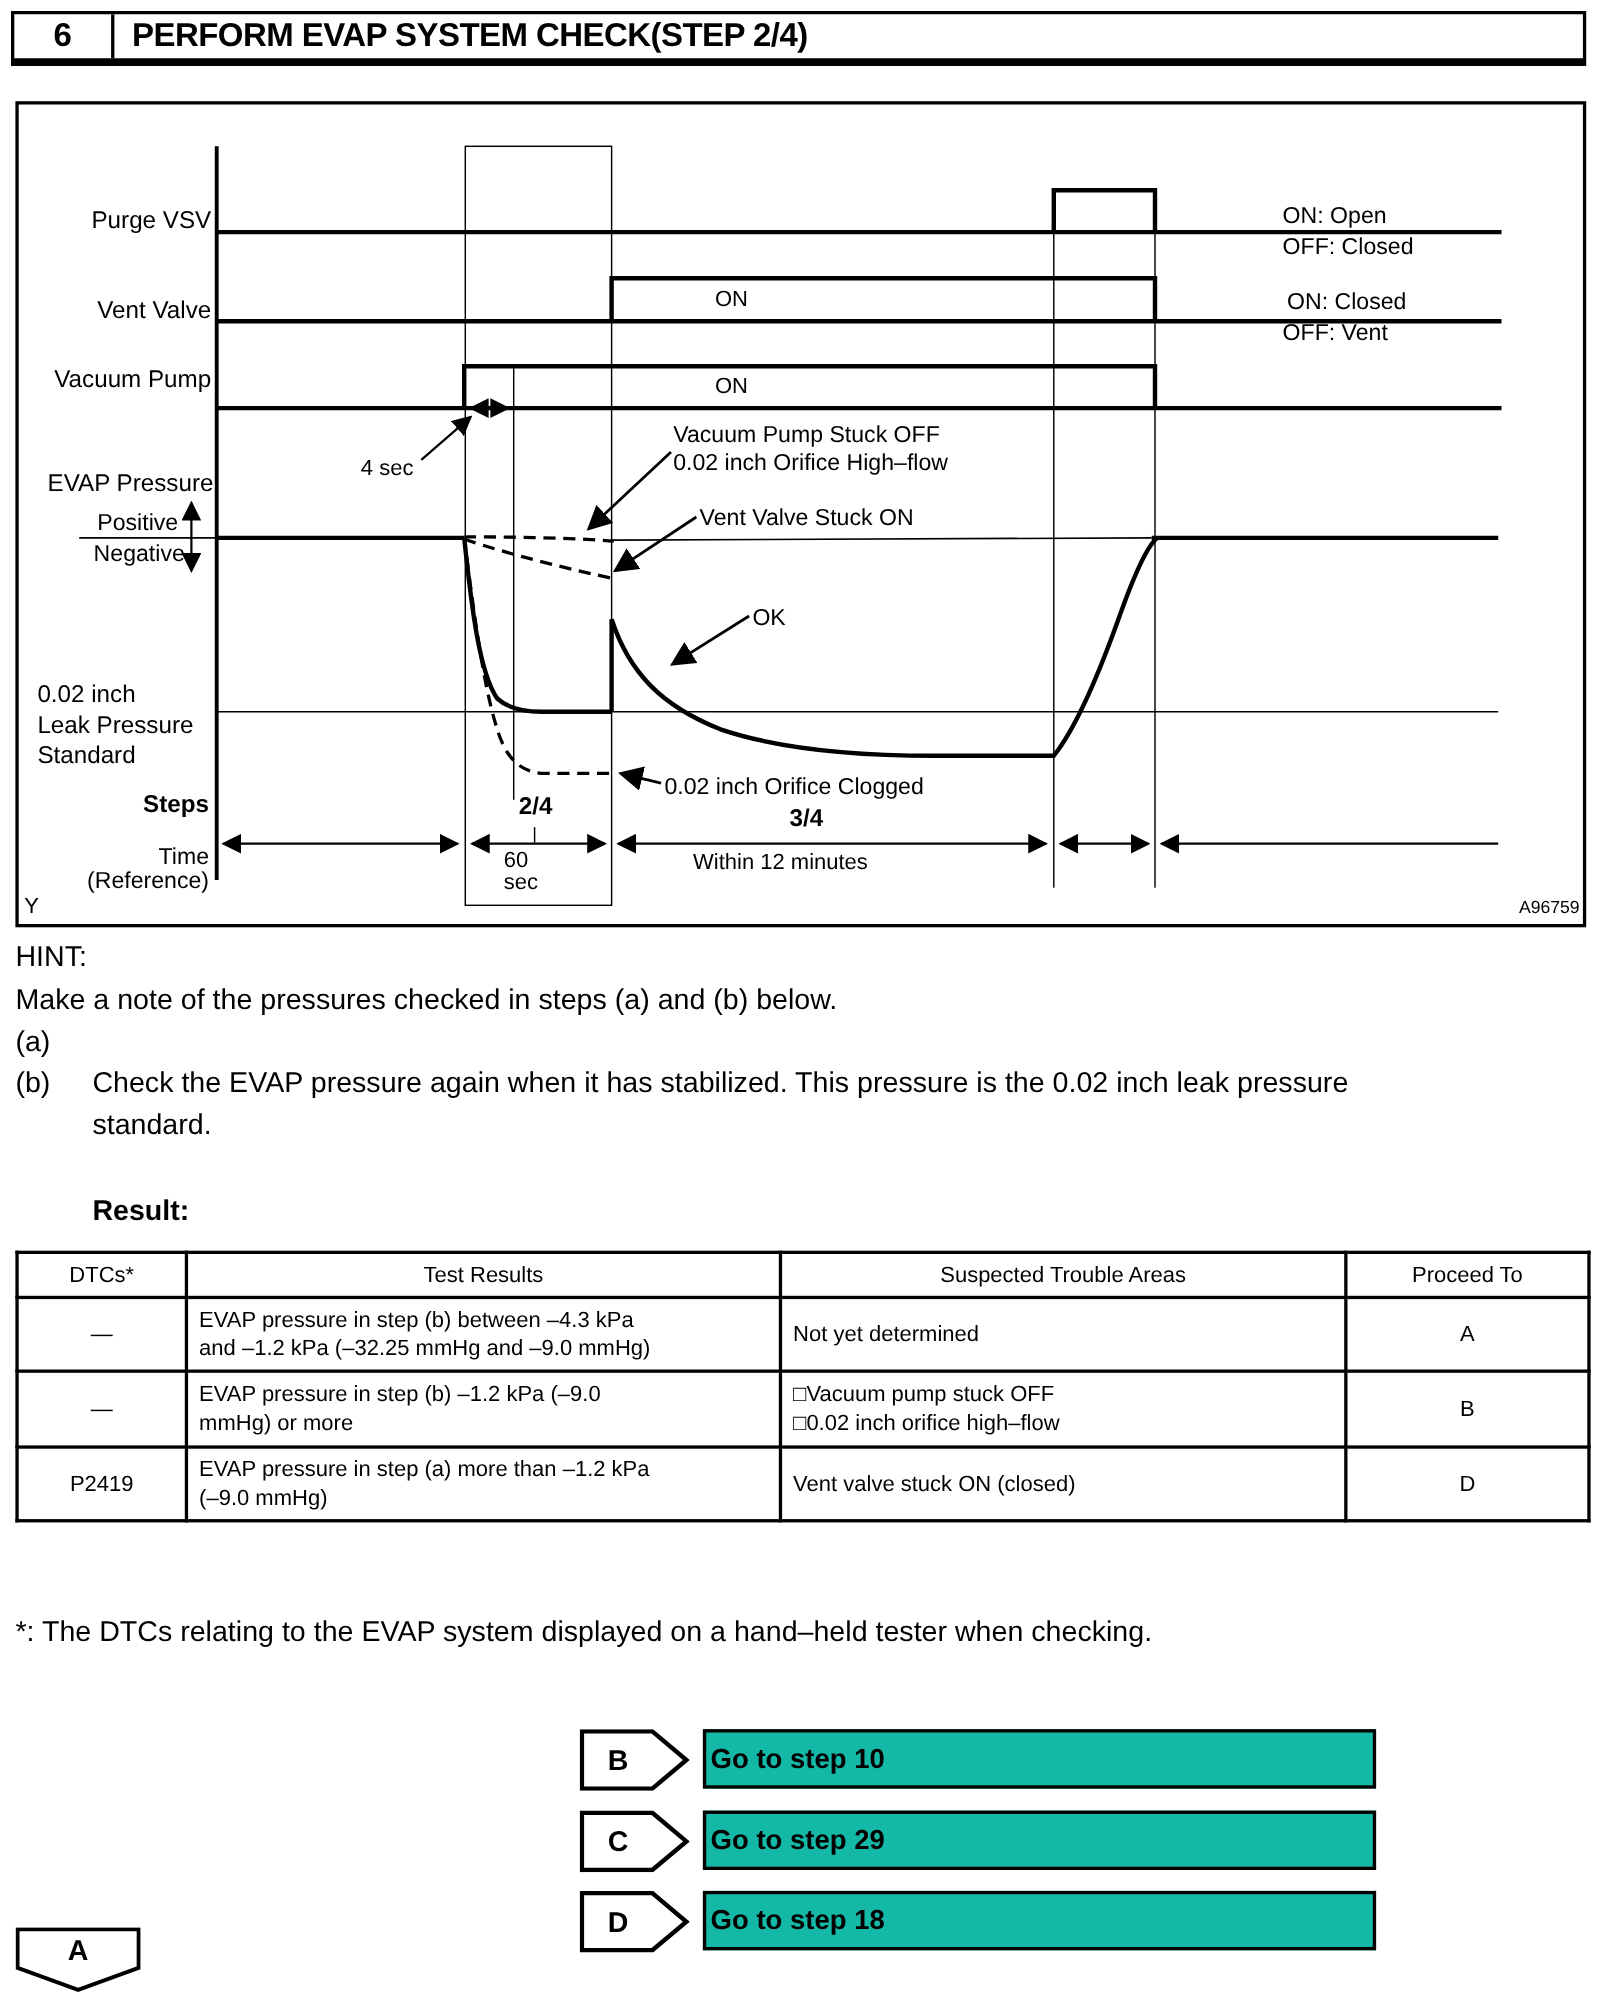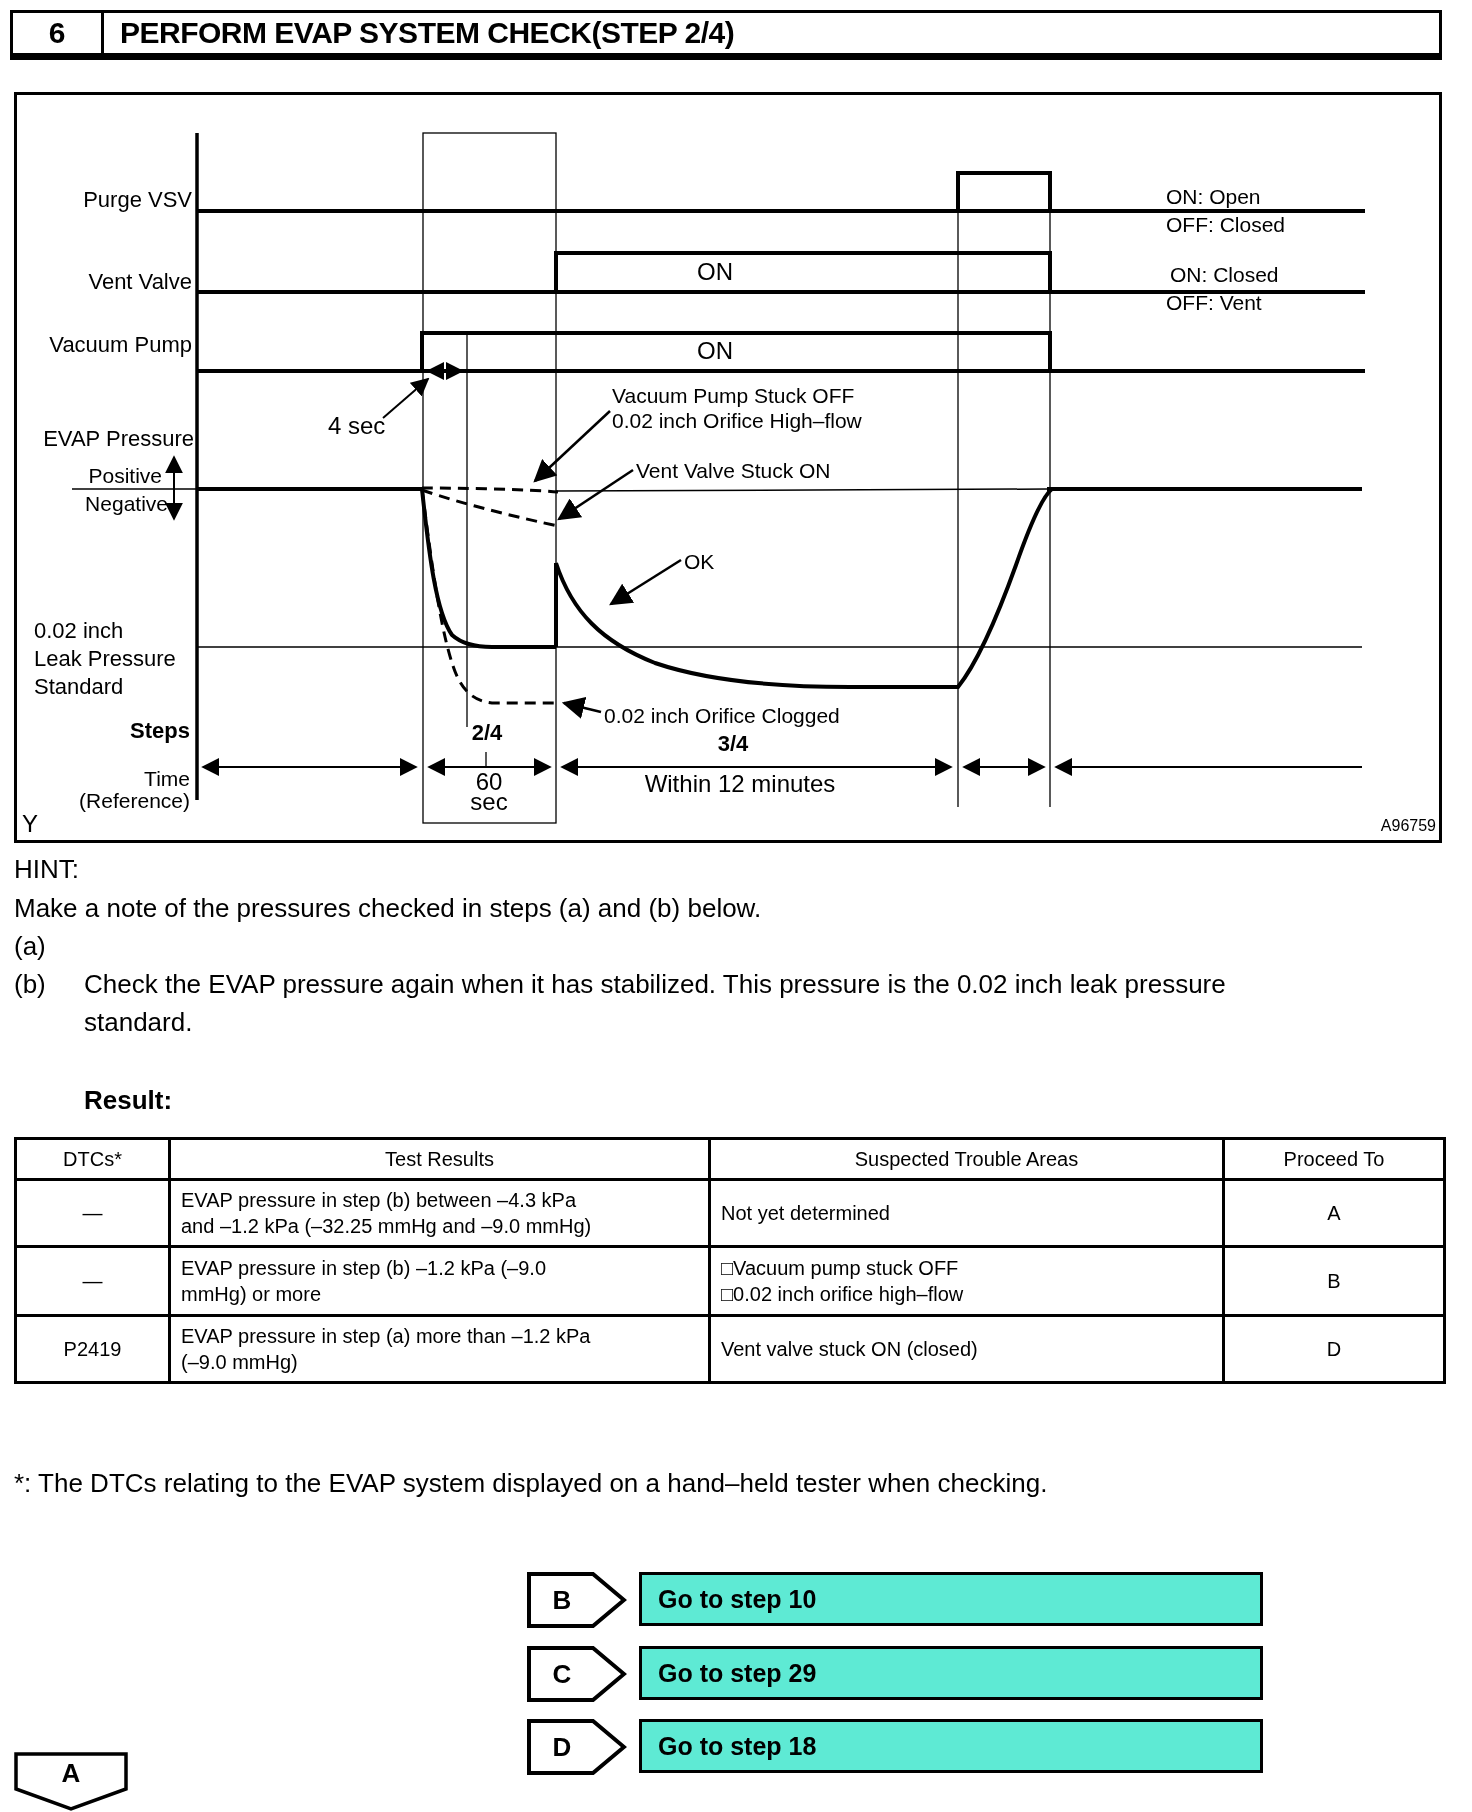--- a/index.html
+++ b/index.html
@@ -10,33 +10,33 @@
   #hdr{left:10px;top:10px;width:1426px;height:40px;border:3px solid #000;border-bottom:7px solid #000;display:flex;}
   #hdr .num{width:88px;border-right:3px solid #000;display:flex;align-items:center;justify-content:center;
             font-size:30px;font-weight:bold;}
   #hdr .ttl{flex:1;display:flex;align-items:center;padding-left:16px;font-size:30px;font-weight:bold;letter-spacing:-0.5px;}
   
   .flab{font-size:22px;line-height:24px;}
   .flab.r{text-align:right;}
   .flab.c{text-align:center;}
   .flab.b{font-weight:bold;}
   .ann{font-size:21px;line-height:25px;}
-  .small{font-size:24px;line-height:20px;text-align:center;}
+  .small{font-size:20px;line-height:20px;}
   
   .body{font-size:26px;line-height:30px;}
   .bold{font-weight:bold;}
   
   #rtab{left:14px;top:1137px;width:1429px;border-collapse:collapse;table-layout:fixed;}
   #rtab th,#rtab td{border:3px solid #000;font-size:20px;font-weight:normal;padding:4px 10px;vertical-align:middle;}
   #rtab th{text-align:center;height:30px;}
   #rtab td.ctr{text-align:center;}
   #rtab .ln{line-height:26px;}
   .ln:empty{display:none;}
   
-  .routebox{border:3px solid #000;width:602px;height:48px;line-height:48px;font-size:25px;font-weight:bold;padding-left:16px;background:#5eead4;}
+  .routebox{border:3px solid #000;width:602px;height:48px;line-height:48px;font-size:25px;font-weight:bold;padding-left:4px;background:#14b8a6;}
   .pentletter{position:absolute;left:0;top:0;width:70px;height:56px;line-height:56px;text-align:center;
               font-size:26px;font-weight:bold;}
   .aletter{position:absolute;left:0;top:2px;width:114px;height:38px;line-height:38px;text-align:center;
            font-size:26px;font-weight:bold;}
   svg{display:block;}
 </style>
 </head>
 <body>
 
 <div id="page">

